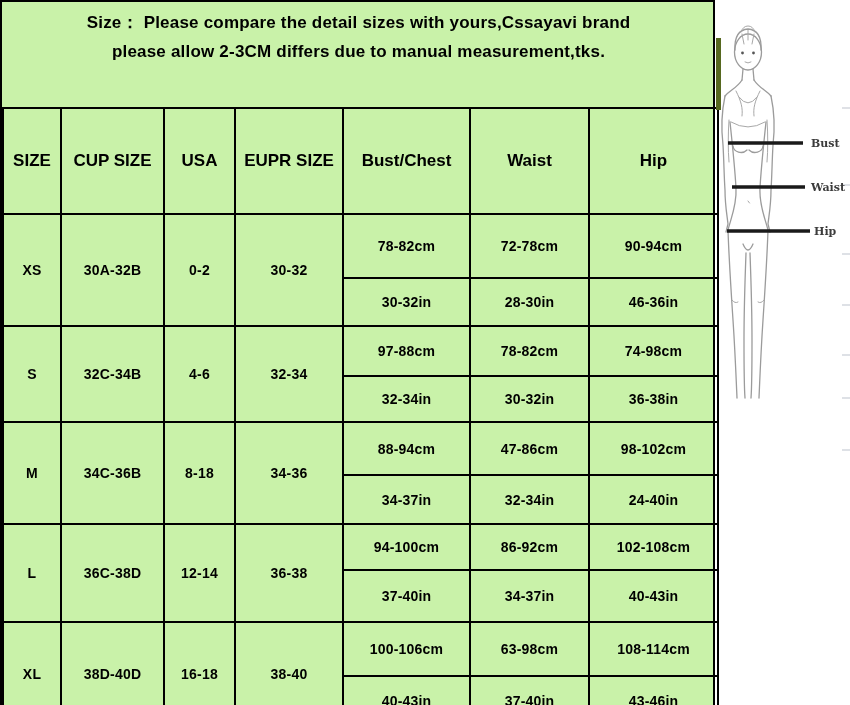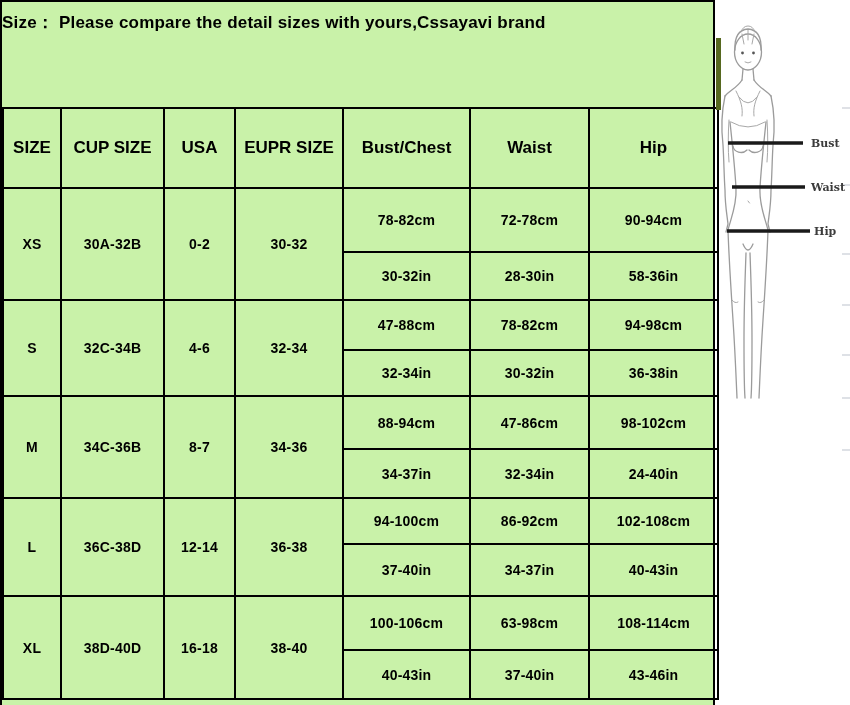--- a/index.html
+++ b/index.html
@@ -6,53 +6,54 @@
   body{
     width:850px;height:705px;position:relative;background:#ffffff;
     font-family:"Liberation Sans", sans-serif;overflow:hidden;
   }
   .panel{
     position:absolute;left:0;top:0;width:715px;height:705px;
     background:#c9f2a9;box-sizing:border-box;
     border-left:2px solid #000;border-top:2px solid #000;border-right:2px solid #000;
   }
   .note{
-    position:absolute;left:0;top:7px;width:713px;
+    position:absolute;left:0;top:7px;width:713px;text-align:center;
     font-weight:bold;font-size:17px;line-height:28.5px;color:#000;
     letter-spacing:.2px;
   }
   table.size-table{
     position:absolute;left:0;top:105px;width:715px;
     border-collapse:collapse;table-layout:fixed;
   }
   .size-table th,.size-table td{
     border:2px solid #000;text-align:center;vertical-align:middle;
     font-weight:bold;color:#000;padding:0;overflow:hidden;
   }
   .size-table th{font-size:17px;}
   .size-table td{font-size:14px;letter-spacing:.2px;}
-  tr.r0{height:80px;}
+  tr.r0{height:106px;}
   tr.r1{height:64px;} tr.r2{height:48px;}
   tr.r3{height:50px;} tr.r4{height:46px;}
   tr.r5{height:53px;} tr.r6{height:49px;}
   tr.r7{height:46px;} tr.r8{height:52px;}
   tr.r9{height:54px;} tr.r10{height:49px;}
   .figure-area{position:absolute;left:715px;top:0;width:135px;height:695px;}
   .sketch{stroke:#9b9b9b;stroke-width:1.3;fill:none;stroke-linecap:round;}
   .sketch-thin{stroke:#a8a8a8;stroke-width:1;fill:none;stroke-linecap:round;}
   .mline{stroke:#1a1a1a;stroke-width:3.5;}
   .flabel{font-family:"DejaVu Serif", serif;font-size:11px;font-weight:bold;fill:#3c3c3c;}
   .edge-dash{stroke:#c9cdd6;stroke-width:1.2;}
 </style>
 </head>
 <body>
 
 <div class="panel">
   <div class="note">
     <div>Size： Please compare the detail sizes with yours,Cssayavi brand</div>
+    <div>please allow 2-3CM differs due to manual measurement,tks.</div>
   </div>
 
   <table class="size-table">
     <colgroup>
       <col style="width:58px">
         <col style="width:103px">
         <col style="width:71px">
       <col style="width:108px">
         <col style="width:127px">
         <col style="width:119px">
@@ -74,42 +75,42 @@
       <td rowspan="2">30A-32B</td>
       <td rowspan="2">0-2</td>
       <td rowspan="2">30-32</td>
       <td>78-82cm</td>
       <td>72-78cm</td>
       <td>90-94cm</td>
     </tr>
     <tr class="r2">
       <td>30-32in</td>
       <td>28-30in</td>
-      <td>58-36in</td>
+      <td>46-36in</td>
     </tr>
 
     <tr class="r3">
       <td rowspan="2">S</td>
       <td rowspan="2">32C-34B</td>
       <td rowspan="2">4-6</td>
       <td rowspan="2">32-34</td>
-      <td>47-88cm</td>
+      <td>97-88cm</td>
       <td>78-82cm</td>
-      <td>94-98cm</td>
+      <td>74-98cm</td>
     </tr>
     <tr class="r4">
       <td>32-34in</td>
       <td>30-32in</td>
       <td>36-38in</td>
     </tr>
 
     <tr class="r5">
       <td rowspan="2">M</td>
       <td rowspan="2">34C-36B</td>
-      <td rowspan="2">8-7</td>
+      <td rowspan="2">8-18</td>
       <td rowspan="2">34-36</td>
       <td>88-94cm</td>
       <td>47-86cm</td>
       <td>98-102cm</td>
     </tr>
     <tr class="r6">
       <td>34-37in</td>
       <td>32-34in</td>
       <td>24-40in</td>
     </tr>

